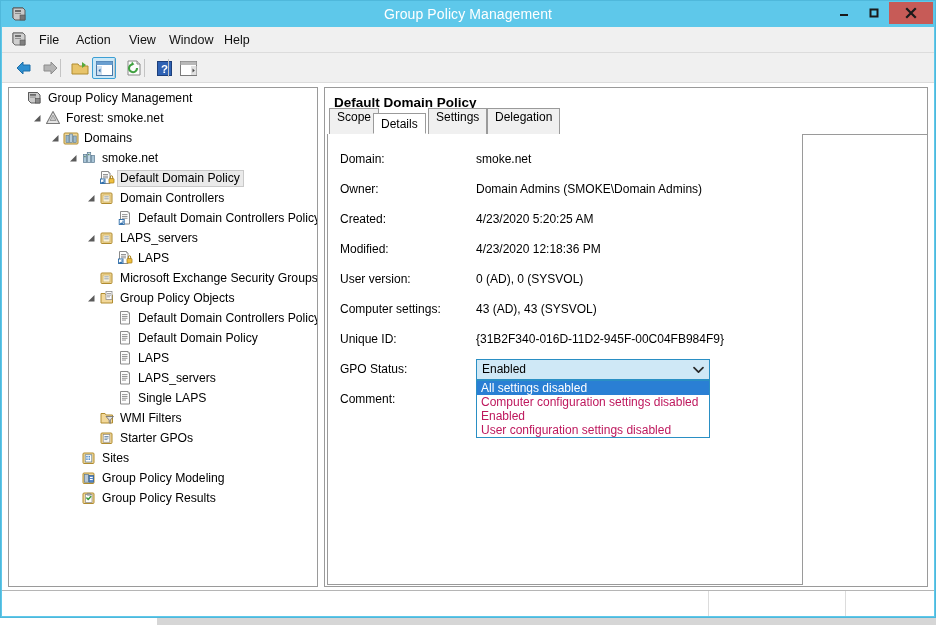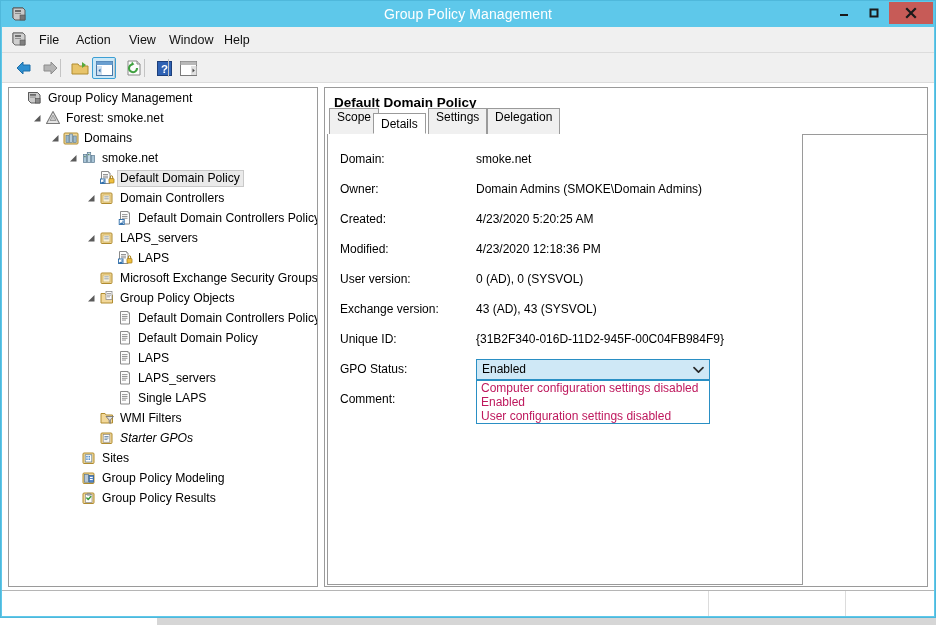--- a/index.html
+++ b/index.html
@@ -633,21 +633,21 @@
           <div class="tree-row" style="padding-left: 76px;">
             <span class="twisty"></span>
             <span class="tree-ico">
               <svg width="16" height="16" viewBox="0 0 16 16">
                 <path d="M2 3.5 L6 3.5 L7.2 5 L13.5 5 L13.5 13 L2 13 Z" fill="#f2d89a" stroke="#b08c30" stroke-linejoin="round"></path>
                 <path d="M7 6.5 L14.5 6.5 L11.3 10 L11.3 13.5 L10.2 12.6 L10.2 10 Z" fill="#e0e0e0" stroke="#6a6a6a" stroke-width=".8" stroke-linejoin="round"></path>
               </svg>
             </span>
             <span class="tree-label">WMI Filters</span>
           </div>
-          <div class="tree-row" style="padding-left: 76px; font-style: italic;">
+          <div class="tree-row" style="padding-left: 76px;">
             <span class="twisty"></span>
             <span class="tree-ico">
               <svg width="16" height="16" viewBox="0 0 16 16">
                 <rect x="2" y="3" width="11" height="10.5" rx="1" fill="#f2d89a" stroke="#b08c30"></rect>
                 <rect x="4.2" y="4.6" width="6.6" height="7.6" fill="#fdfdfd" stroke="#8a8a8a" stroke-width=".7"></rect>
                 <rect x="5.4" y="6" width="4.2" height=".9" fill="#6a8aa8"></rect>
                 <rect x="5.4" y="7.6" width="4.2" height=".9" fill="#6a8aa8"></rect>
                 <rect x="5.4" y="9.2" width="3" height=".9" fill="#6a8aa8"></rect>
               </svg>
             </span>
@@ -721,41 +721,42 @@
         </div>
         <div class="det-row" style="top:108px">
           <span class="det-label">Modified:</span>
           <span class="det-value">4/23/2020 12:18:36 PM</span>
         </div>
         <div class="det-row" style="top:138px">
           <span class="det-label">User version:</span>
           <span class="det-value">0 (AD), 0 (SYSVOL)</span>
         </div>
         <div class="det-row" style="top:168px">
-          <span class="det-label">Exchange version:</span>
+          <span class="det-label">Computer settings:</span>
           <span class="det-value">43 (AD), 43 (SYSVOL)</span>
         </div>
         <div class="det-row" style="top:198px">
           <span class="det-label">Unique ID:</span>
           <span class="det-value">{31B2F340-016D-11D2-945F-00C04FB984F9}</span>
         </div>
 
         <div class="det-row" style="top:228px; height:auto;">
           <span class="det-label">GPO Status:</span>
 
           <div id="gpo-combo">
             <span id="gpo-combo-text">Enabled</span>
             <span id="gpo-combo-arrow">
               <svg width="11" height="8" viewBox="0 0 11 8">
                 <path d="M1 1.6 L5.5 6.2 L10 1.6" fill="none" stroke="#2a2a2a" stroke-width="1.7" stroke-linecap="round" stroke-linejoin="round"></path>
               </svg>
             </span>
           </div>
 
           <div id="gpo-dropdown">
+            <div class="dd-item highlight">All settings disabled</div>
             <div class="dd-item">Computer configuration settings disabled</div>
             <div class="dd-item">Enabled</div>
             <div class="dd-item">User configuration settings disabled</div>
           </div>
         </div>
 
         <div class="det-row" style="top:258px">
           <span class="det-label">Comment:</span>
         </div>
 

